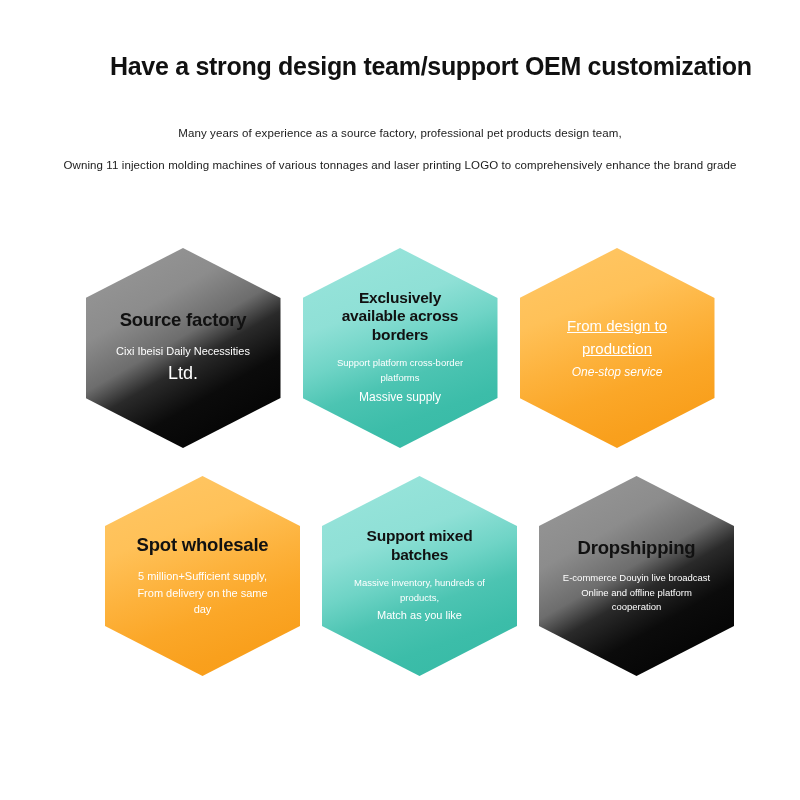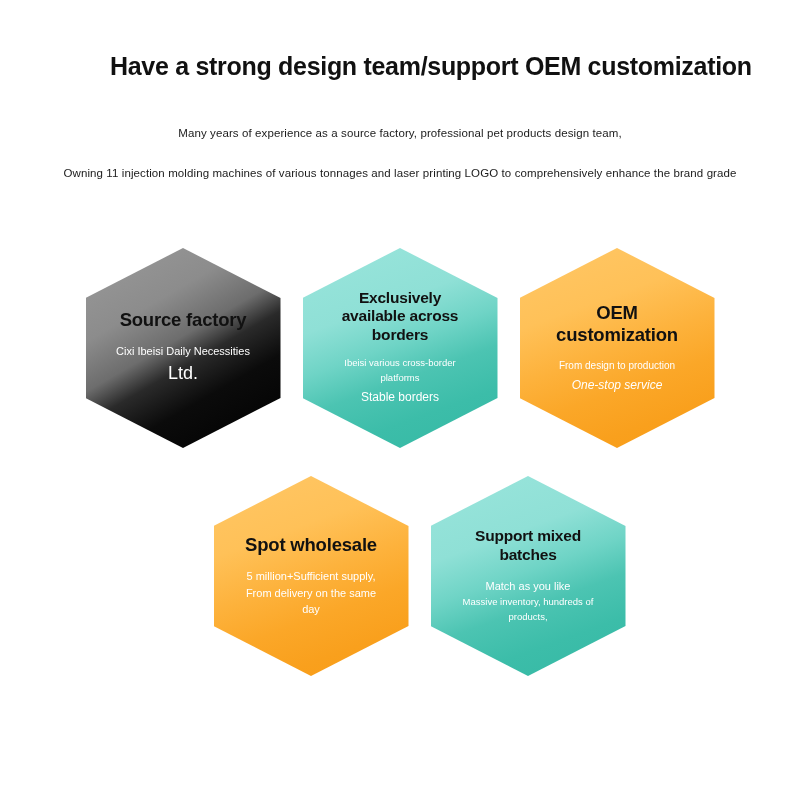--- a/index.html
+++ b/index.html
@@ -32,21 +32,21 @@
   }
   .sub {
     position: absolute;
     width: 100%;
     text-align: center;
     font-size: 11.5px;
     color: #1b1b1b;
     letter-spacing: 0.1px;
   }
   .sub1 { top: 127px; }
-  .sub2 { top: 167px; }
+  .sub2 { top: 159px; }
 
   .grid {
     position: absolute;
     top: 248px;
     left: 0;
     width: 800px;
   }
   .row {
     display: flex;
     justify-content: center;
@@ -156,32 +156,31 @@
             <div class="big">Ltd.</div>
           </div>
         </div>
       </div>
 
       <div class="hexwrap">
         <div class="hex hex-teal"></div>
         <div class="hex-content">
           <div class="hex-title small txt-dark">Exclusively available across borders</div>
           <div class="hex-lines tiny txt-light">
-            <div>Ibeisi various cross-border platforms</div>
-            <div style="font-size:12px;margin-top:3px;">Stable borders</div>
+            <div>Support platform cross-border platforms</div>
+            <div style="font-size:12px;margin-top:3px;">Massive supply</div>
           </div>
         </div>
       </div>
 
       <div class="hexwrap">
         <div class="hex hex-orange"></div>
         <div class="hex-content">
-          <div class="hex-title txt-dark">OEM customization</div>
           <div class="hex-lines txt-light">
-            <div style="font-size:10px;">From design to production</div>
+            <div style="font-size:15px;text-decoration:underline;">From design to production</div>
             <div style="font-size:12px;margin-top:3px;font-style:italic;">One-stop service</div>
           </div>
         </div>
       </div>
 
     </div>
 
     <div class="row row2">
 
       <div class="hexwrap">
@@ -193,23 +192,34 @@
             <div>From delivery on the same day</div>
           </div>
         </div>
       </div>
 
       <div class="hexwrap">
         <div class="hex hex-teal"></div>
         <div class="hex-content">
           <div class="hex-title small txt-dark">Support mixed batches</div>
           <div class="hex-lines tiny txt-light">
+            <div>Massive inventory, hundreds of products,</div>
             <div style="font-size:11px;margin-top:2px;">Match as you like</div>
-            <div>Massive inventory, hundreds of products,</div>
-          </div>
-        </div>
-      </div>
-
+          </div>
+        </div>
+      </div>
+
+      <div class="hexwrap">
+        <div class="hex hex-dark"></div>
+        <div class="hex-content">
+          <div class="hex-title txt-dark">Dropshipping</div>
+          <div class="hex-lines tiny txt-light">
+            <div>E-commerce Douyin live broadcast</div>
+            <div>Online and offline platform</div>
+            <div>cooperation</div>
+          </div>
+        </div>
+      </div>
 
     </div>
 
   </div>
 </div>
 
 </body></html>

